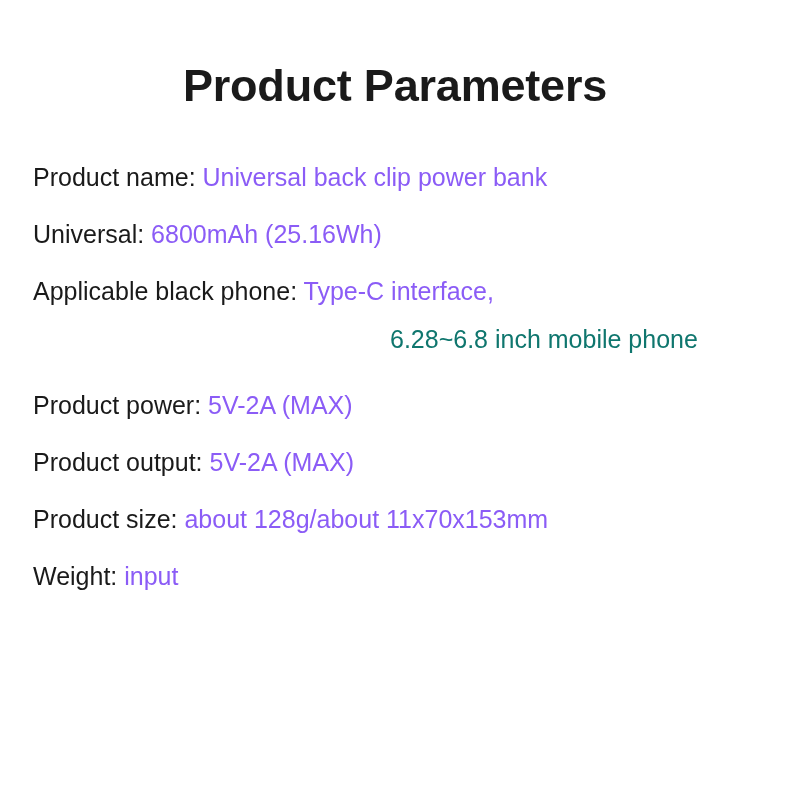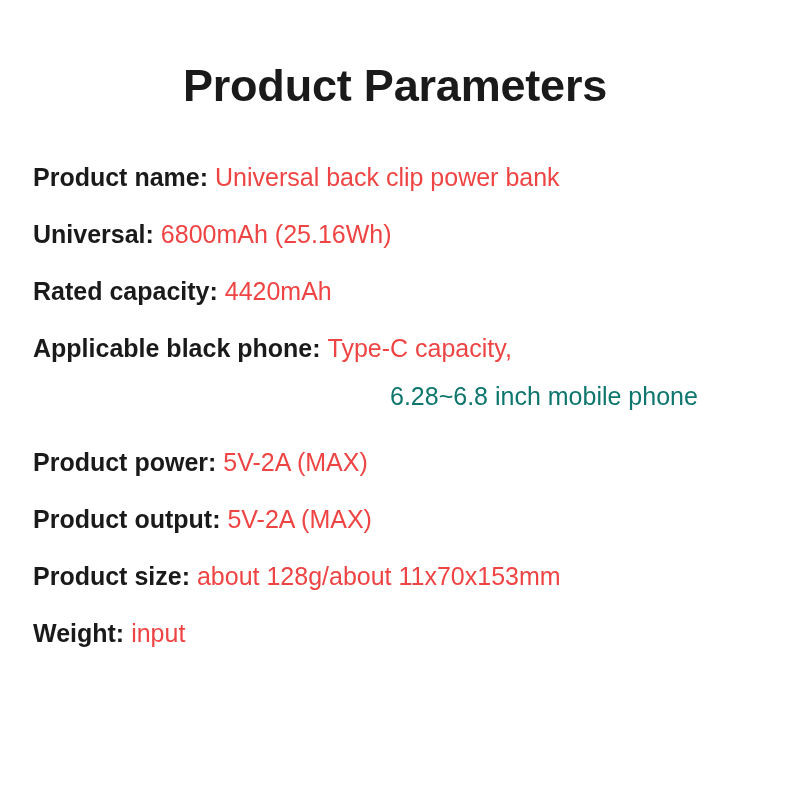--- a/index.html
+++ b/index.html
@@ -43,24 +43,24 @@
     line-height: 40px;
     font-size: 25px;
     white-space: nowrap;
     color: #1a1a1a;
   }
   .spec-row.tall {
     height: 114px;
   }
   .spec-label {
     color: #1a1a1a;
-    font-weight: bold;
+    font-weight: normal;
   }
   .spec-value {
-    color: #ef4444;
+    color: #8b5cf6;
     font-weight: normal;
   }
   .spec-continuation {
     display: block;
     padding-left: 357px;
     height: 57px;
     line-height: 57px;
     font-size: 25px;
     color: #0f766e;
     white-space: nowrap;
@@ -78,28 +78,24 @@
     <div class="spec-row">
       <span class="spec-label">Product name: </span>
       <span class="spec-value">Universal back clip power bank</span>
     </div>
 
     <div class="spec-row">
       <span class="spec-label">Universal: </span>
       <span class="spec-value">6800mAh (25.16Wh)</span>
     </div>
 
-    <div class="spec-row">
-      <span class="spec-label">Rated capacity: </span>
-      <span class="spec-value">4420mAh</span>
-    </div>
 
     <div class="spec-row tall">
       <span class="spec-label">Applicable black phone: </span>
-      <span class="spec-value">Type-C capacity,</span>
+      <span class="spec-value">Type-C interface,</span>
       <span class="spec-continuation">6.28~6.8 inch mobile phone</span>
     </div>
 
     <div class="spec-row">
       <span class="spec-label">Product power: </span>
       <span class="spec-value">5V-2A (MAX)</span>
     </div>
 
     <div class="spec-row">
       <span class="spec-label">Product output: </span>

